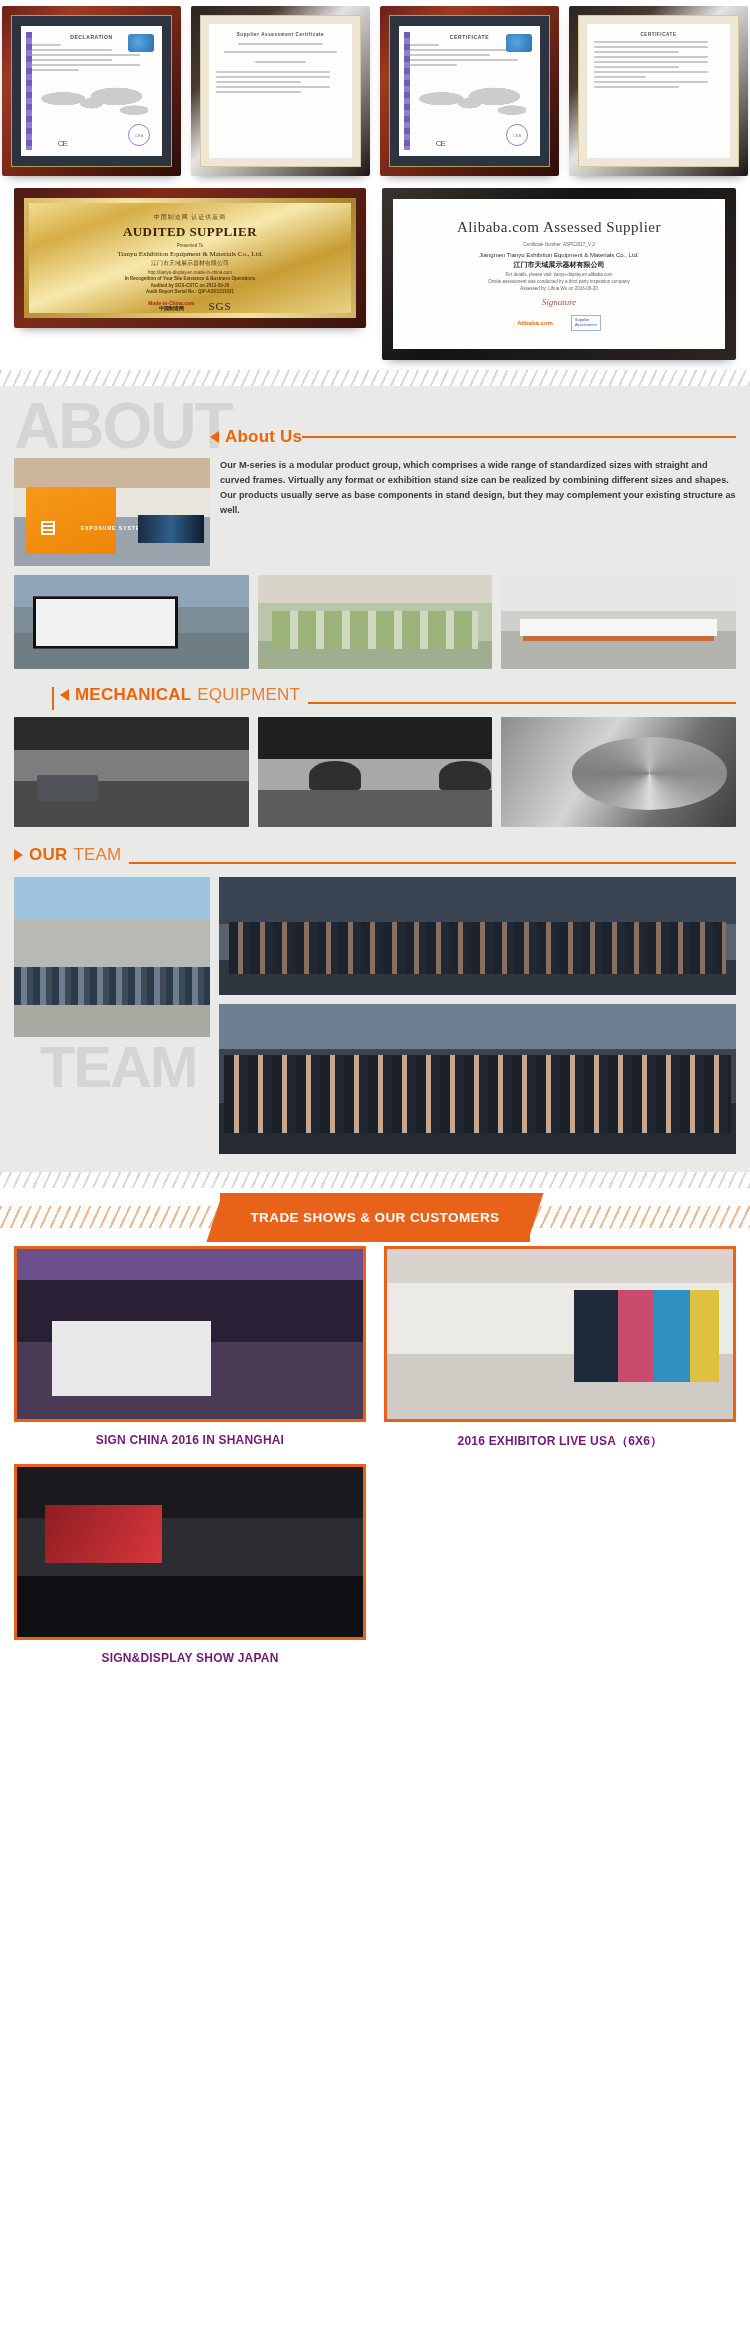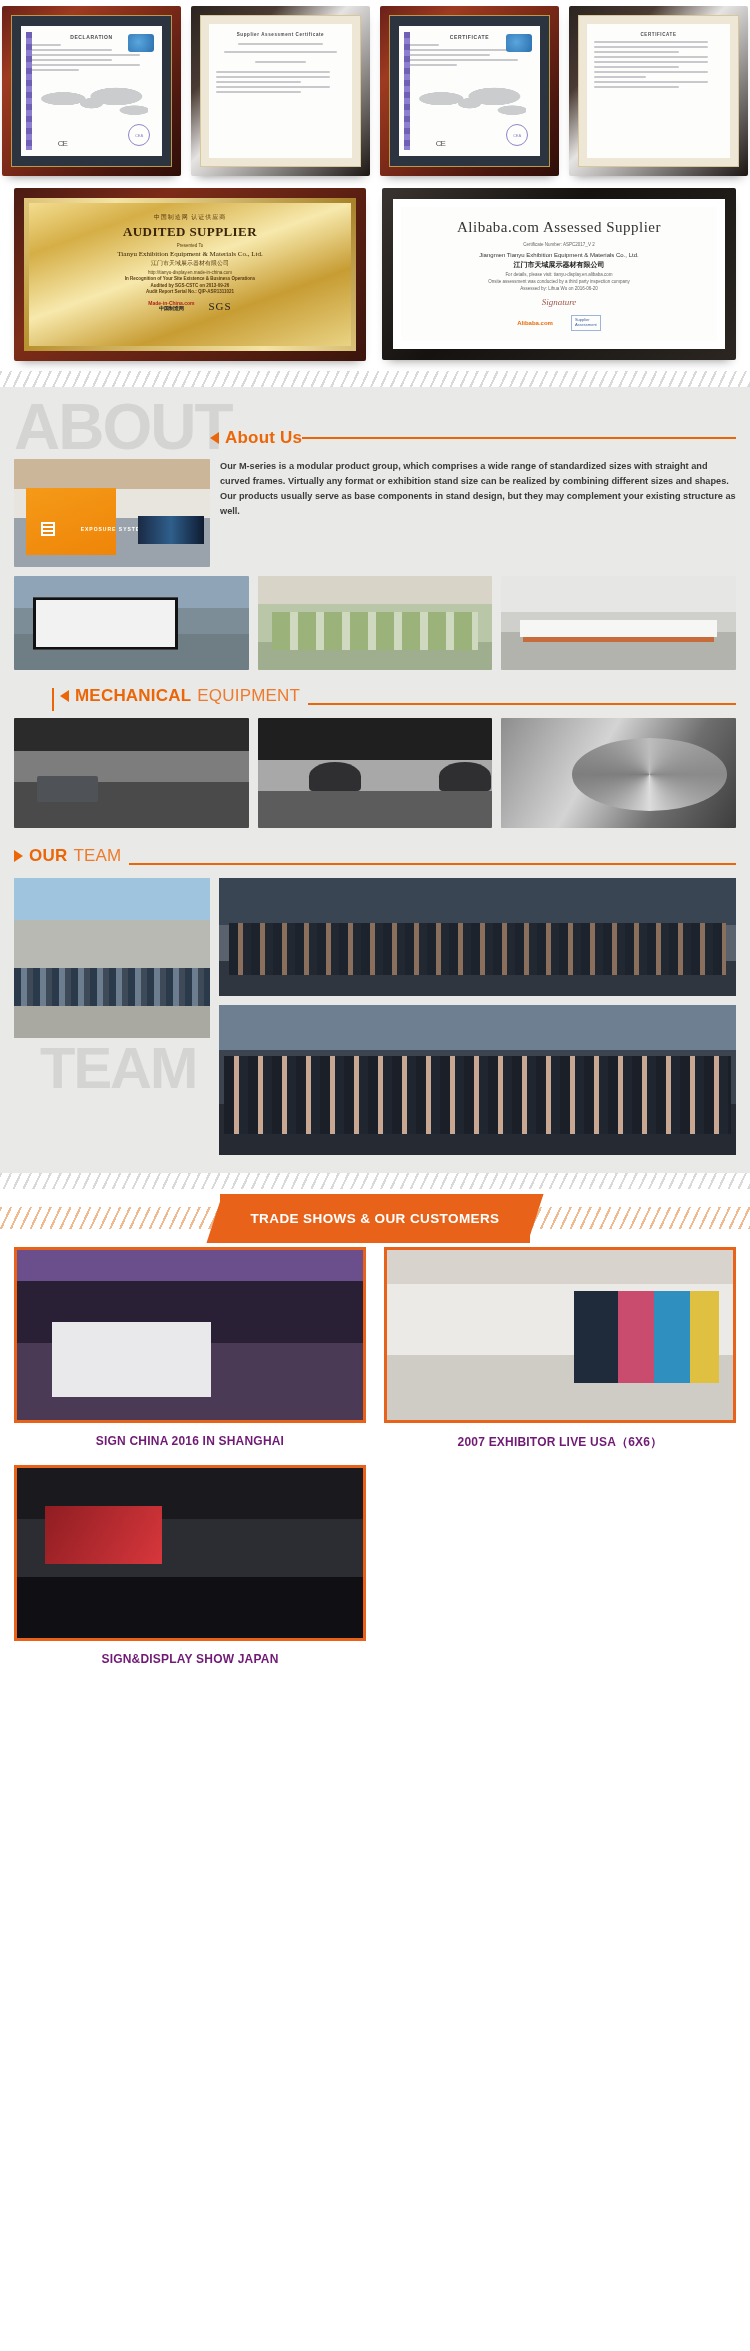--- a/index.html
+++ b/index.html
@@ -270,21 +270,21 @@
             <div class="ln s"></div>
             <div class="ln l"></div>
             <div class="ln m"></div>
           </div>
         </div>
       </div>
     </div>
 
     <div class="cert-row-2">
 
-      <div class="cert-frame frame-gold" style="height:173px;">
+      <div class="cert-frame frame-gold" style="height:140px;">
         <div class="plaque">
           <div class="plq-cn">中国制造网 认证供应商</div>
           <div class="plq-big">AUDITED SUPPLIER</div>
           <div class="plq-sm">Presented To</div>
           <div class="plq-md">Tianyu Exhibition Equipment &amp; Materials Co., Ltd.</div>
           <div class="plq-sm" style="font-size:6px;">江门市天域展示器材有限公司</div>
           <div class="plq-sm">http://tianyu-display.en.made-in-china.com</div>
           <div class="plq-sm" style="font-weight:bold;">In Recognition of Your Site Existence &amp; Business Operations</div>
           <div class="plq-sm" style="font-weight:bold;">Audited by SGS-CSTC on 2013-09-26</div>
           <div class="plq-sm" style="font-weight:bold;">Audit Report Serial No.: QIP-ASR1311021</div>
@@ -409,21 +409,21 @@
 
     <div class="ts-grid">
 
       <div class="ts-cell">
         <div class="ts-img tsa"></div>
         <div class="ts-cap">SIGN CHINA 2016 IN SHANGHAI</div>
       </div>
 
       <div class="ts-cell">
         <div class="ts-img tsb"></div>
-        <div class="ts-cap">2007 EXHIBITOR LIVE USA（6X6）</div>
+        <div class="ts-cap">2016 EXHIBITOR LIVE USA（6X6）</div>
       </div>
 
       <div class="ts-cell">
         <div class="ts-img tsc"></div>
         <div class="ts-cap">SIGN&amp;DISPLAY SHOW JAPAN</div>
       </div>
 
     </div>
   </section>
 

